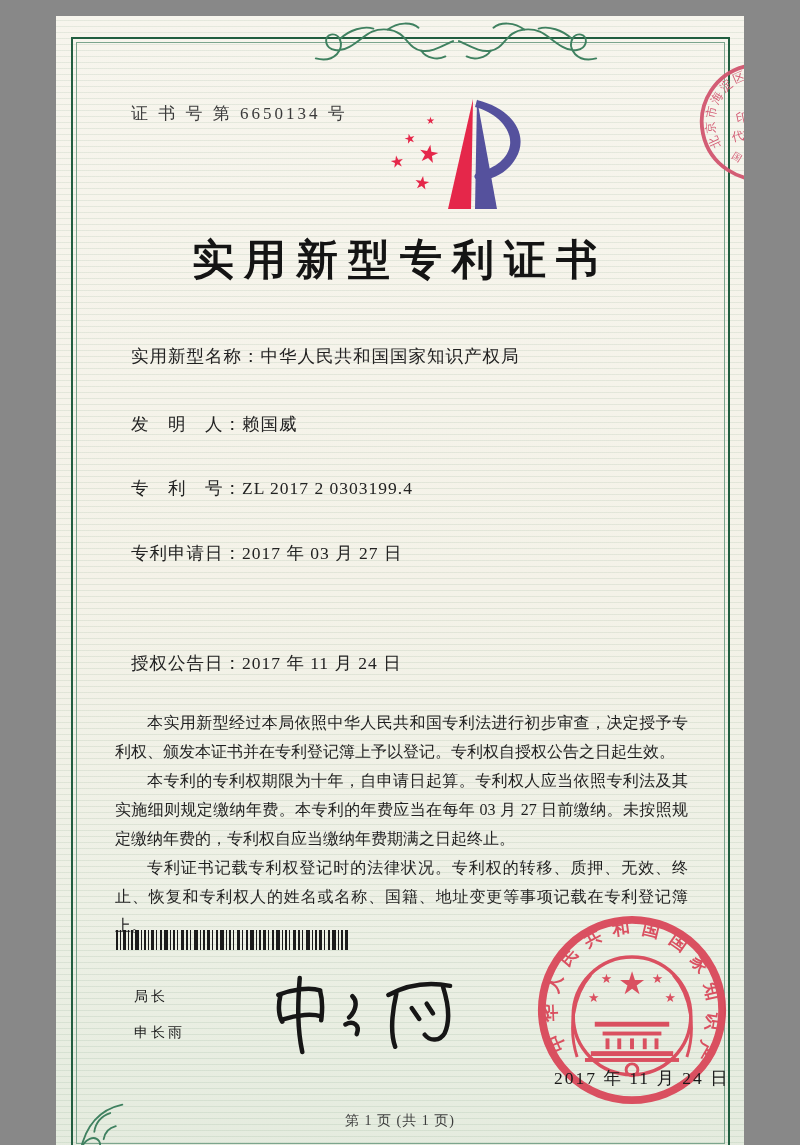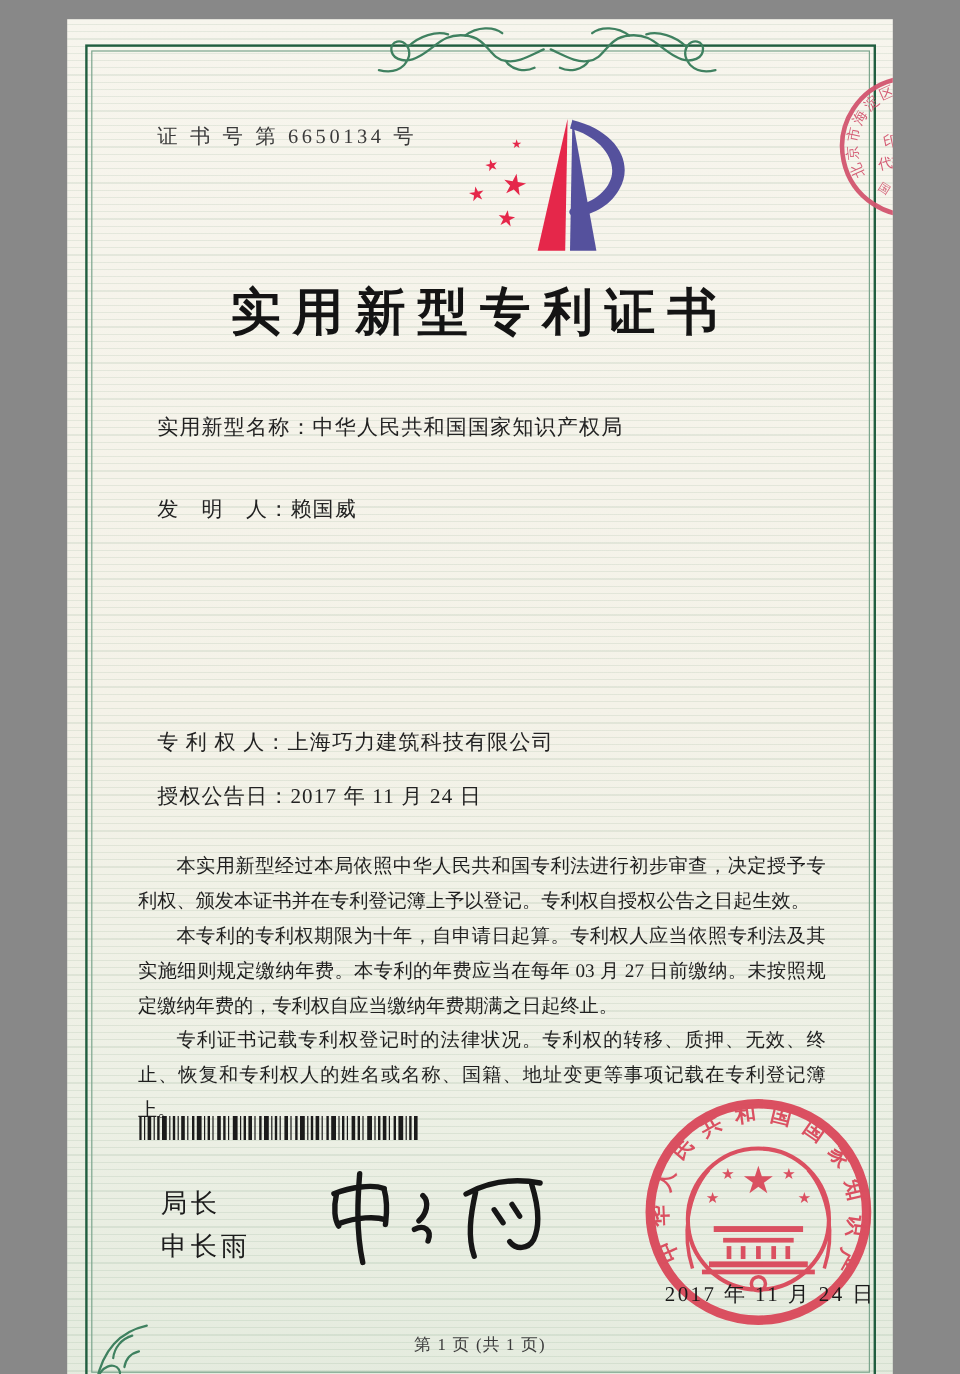--- a/index.html
+++ b/index.html
@@ -15,21 +15,21 @@
   }
   .frame-outer{position:absolute;left:15px;top:21px;right:14px;bottom:12px;border:2.5px solid #215e40;}
   .frame-inner{position:absolute;inset:3px;border:1px solid #7ba58d;}
   .abs{position:absolute;}
   .cert-no{left:75px;top:86px;font-size:17px;letter-spacing:3px;color:#3a3a3a;}
   .title{left:0;right:0;top:216px;text-align:center;font-size:42px;font-weight:700;
          letter-spacing:10px;color:#141414;}
   .field-row{left:75px;font-size:17.5px;letter-spacing:1px;color:#222;white-space:nowrap;}
   .paras{left:59px;right:56px;top:692px;font-size:16px;line-height:29px;text-align:justify;color:#1f1f1f;}
   .paras p{margin:0;text-indent:2em;}
-  .officer{left:78px;font-size:22px;letter-spacing:3px;color:#1c1c1c;}
+  .officer{left:78px;font-size:14px;letter-spacing:3px;color:#1c1c1c;}
   .issue-date{left:498px;top:1050px;font-size:17.5px;letter-spacing:2px;color:#1a1a1a;z-index:6;}
   .footer-page{left:0;right:0;top:1096px;text-align:center;font-size:14px;letter-spacing:1px;color:#3c3c3c;}
   .logo-box{left:322px;top:80px;width:150px;height:118px;}
   .logo-star{position:absolute;color:#e5274a;line-height:1;font-family:"DejaVu Sans",sans-serif;}
   .seal-svg{left:478px;top:896px;width:196px;height:196px;opacity:.92;z-index:5;}
   .stamp-svg{left:641px;top:44px;width:124px;height:124px;opacity:.95;transform:rotate(-12deg);}
   .barcode{left:60px;top:914px;width:233px;height:20px;}
   .sig{left:185px;top:946px;width:238px;height:104px;transform:rotate(-2deg);}
   .ornament{color:#3f8160;}
   svg text{font-family:"Liberation Serif","DejaVu Serif",serif;}
@@ -101,22 +101,25 @@
   </svg>
 
   <div class="abs title">实用新型专利证书</div>
 
   <div class="abs field-row" style="top:328px;">
     <span>实用新型名称：</span><span>中华人民共和国国家知识产权局</span>
   </div>
   <div class="abs field-row" style="top:396px;">
     <span>发　明　人：</span><span>赖国威</span>
   </div>
-  <div class="abs field-row" style="top:590px;">
-    <span>专 利 权 人：</span><span>上海巧力建筑科技有限公司</span>
+  <div class="abs field-row" style="top:460px;">
+    <span>专　利　号：</span><span>ZL 2017 2 0303199.4</span>
+  </div>
+  <div class="abs field-row" style="top:525px;">
+    <span>专利申请日：</span><span>2017 年 03 月 27 日</span>
   </div>
   <div class="abs field-row" style="top:635px;">
     <span>授权公告日：</span><span>2017 年 11 月 24 日</span>
   </div>
 
   <div class="abs paras">
     <p>本实用新型经过本局依照中华人民共和国专利法进行初步审查，决定授予专利权、颁发本证书并在专利登记簿上予以登记。专利权自授权公告之日起生效。</p>
     <p>本专利的专利权期限为十年，自申请日起算。专利权人应当依照专利法及其实施细则规定缴纳年费。本专利的年费应当在每年 03 月 27 日前缴纳。未按照规定缴纳年费的，专利权自应当缴纳年费期满之日起终止。</p>
     <p>专利证书记载专利权登记时的法律状况。专利权的转移、质押、无效、终止、恢复和专利权人的姓名或名称、国籍、地址变更等事项记载在专利登记簿上。</p>
   </div>

